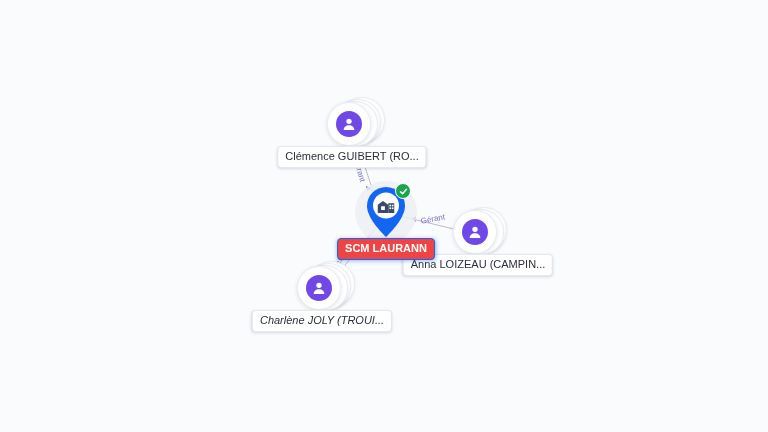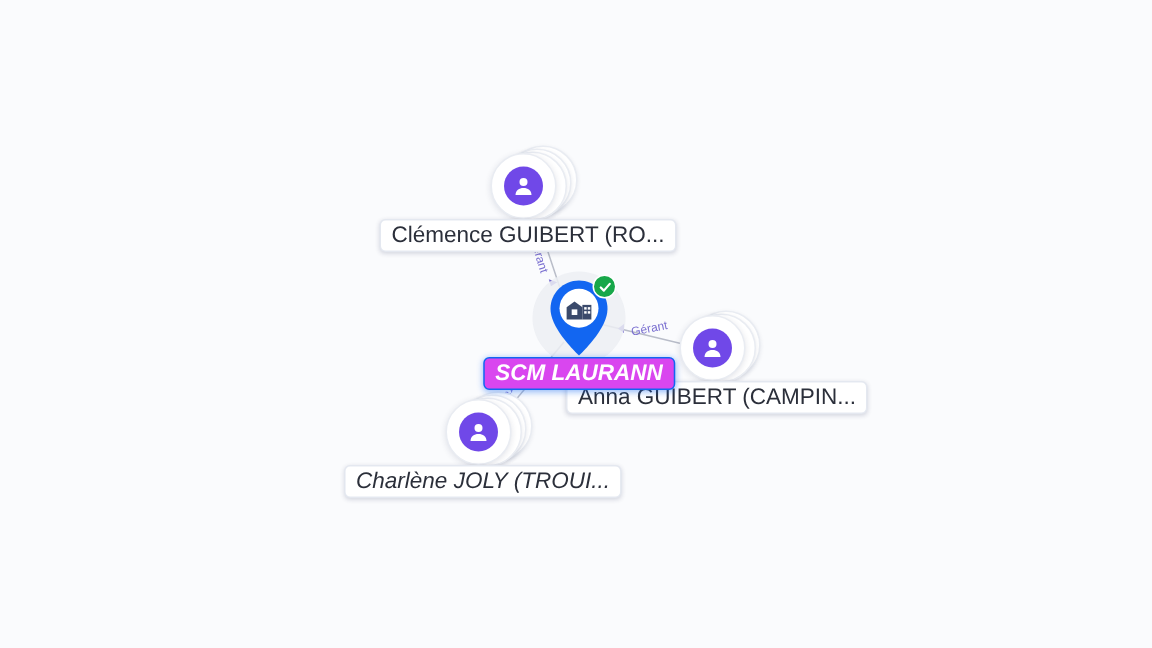--- a/index.html
+++ b/index.html
@@ -82,34 +82,33 @@
   }
   .avatar-badge svg { display: block; }
 
   
   .node-label {
     position: absolute;
     transform: translateX(-50%);
     background: #ffffff;
     border-radius: 4px;
     padding: 3px 7px 4px 7px;
-    font-size: 15px;
+    font-size: 11px;
     line-height: 13px;
     color: #2b2f3a;
     white-space: nowrap;
     box-shadow: 0 1px 3px rgba(30,40,80,0.16);
     border: 1px solid rgba(225,229,238,0.9);
   }
   .node-label.selected {
-    background: #d946ef;
+    background: #ef4444;
     color: #ffffff;
     border-color: #1266f1;
     font-weight: bold;
     box-shadow: 0 1px 4px rgba(18,102,241,0.45);
-    font-style: italic;
   }
 
   
   .pin-halo {
     position: absolute;
     transform: translate(-50%, -50%);
     width: 62px;
     height: 62px;
     border-radius: 50%;
     background: #eceef3;
@@ -198,21 +197,21 @@
       <div class="stack-card s1"></div>
       <div class="person-circle">
         <div class="avatar-badge">
           <svg width="16" height="16" viewBox="0 0 24 24" fill="#ffffff">
             <circle cx="12" cy="8" r="4"></circle>
             <path d="M4 21c0-4.4 3.6-7 8-7s8 2.6 8 7z"></path>
           </svg>
         </div>
       </div>
     </div>
-    <div class="node-label" style="left:0px; top:21px;">Anna GUIBERT (CAMPIN...</div>
+    <div class="node-label" style="left:0px; top:21px;">Anna LOIZEAU (CAMPIN...</div>
   </div>
 
   <div class="node" style="left:322px; top:289px;">
     <div class="person-stack">
       <div class="stack-card s3"></div>
       <div class="stack-card s2"></div>
       <div class="stack-card s1"></div>
       <div class="person-circle">
         <div class="avatar-badge">
           <svg width="16" height="16" viewBox="0 0 24 24" fill="#ffffff">

